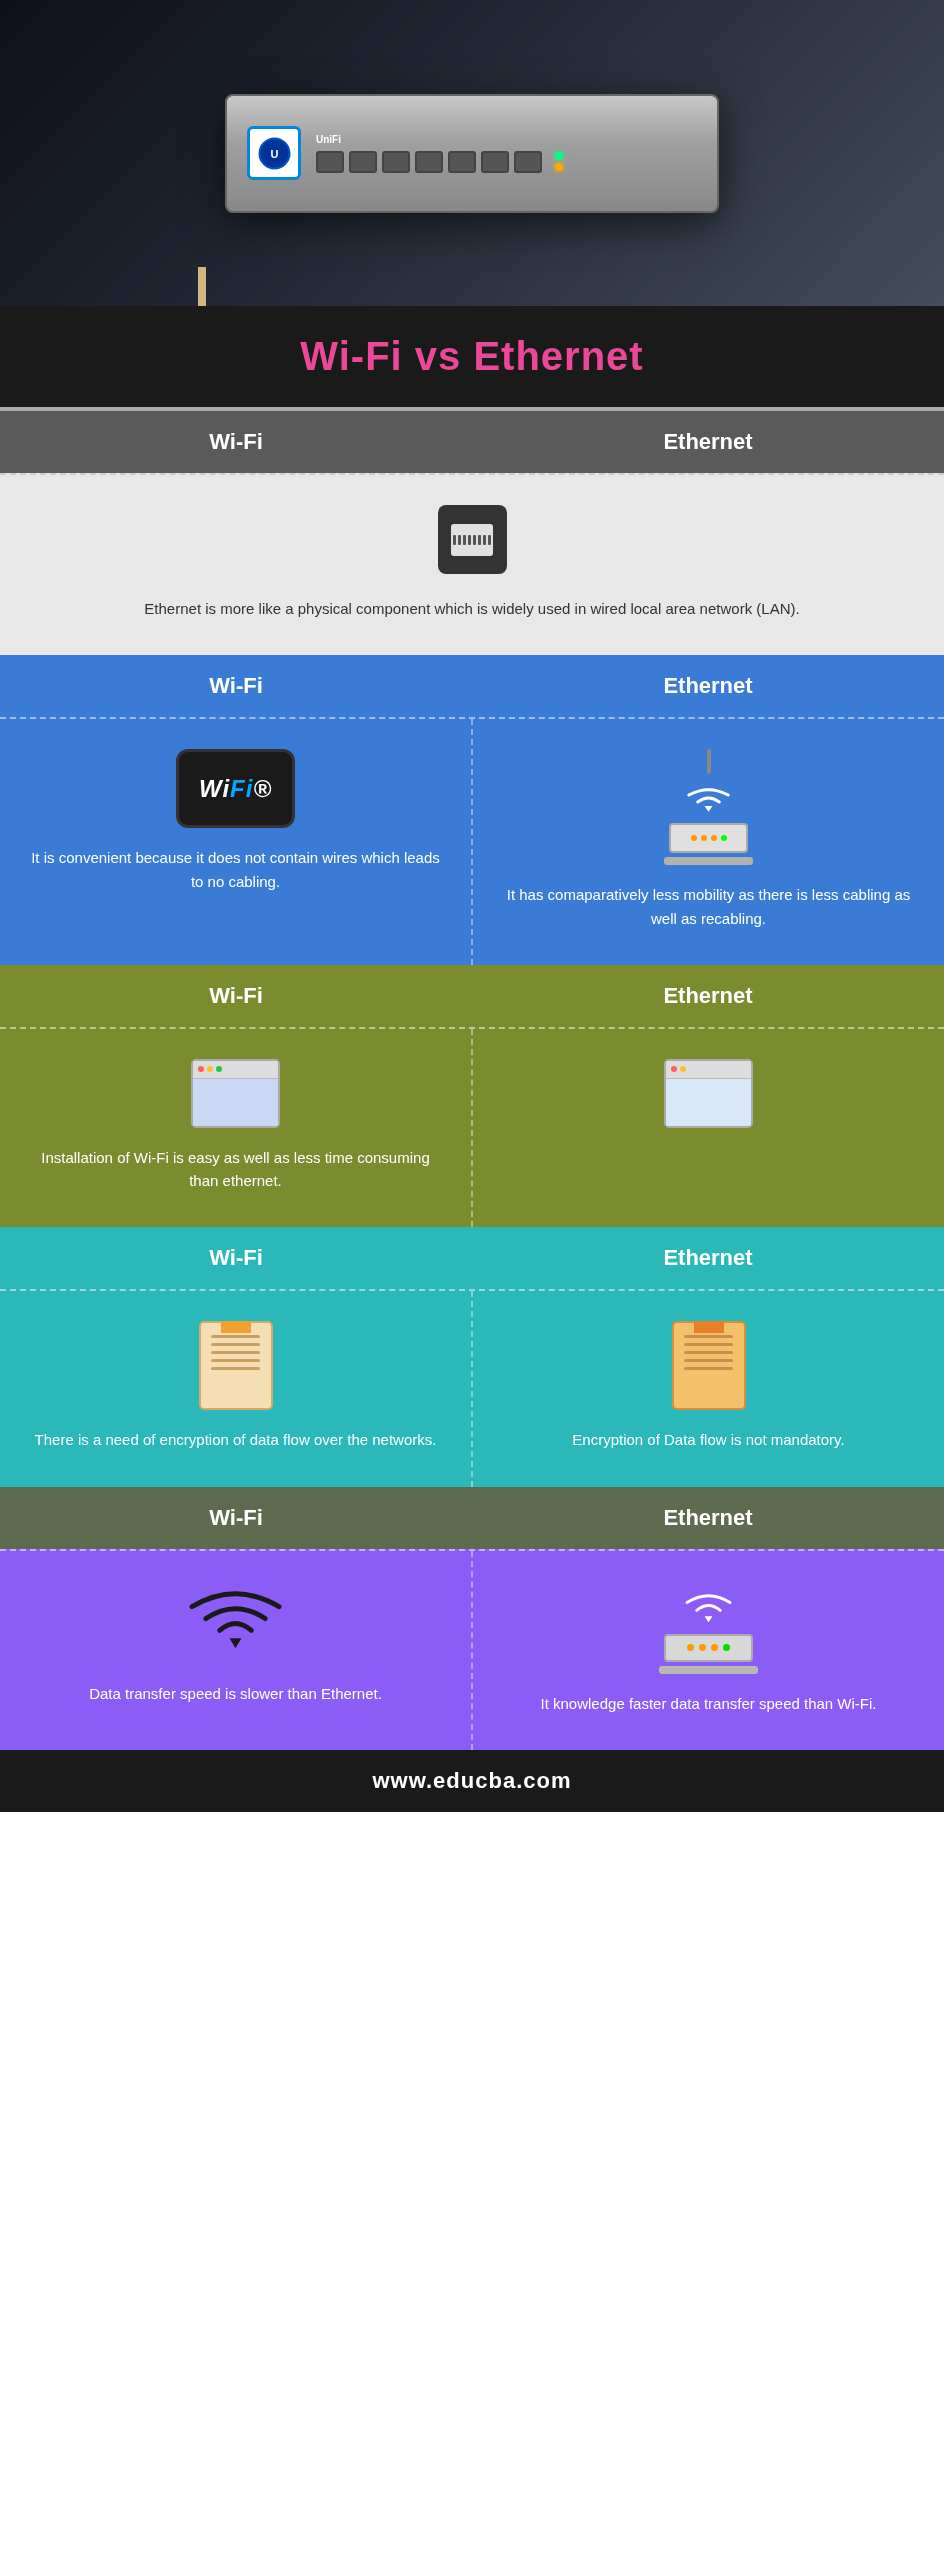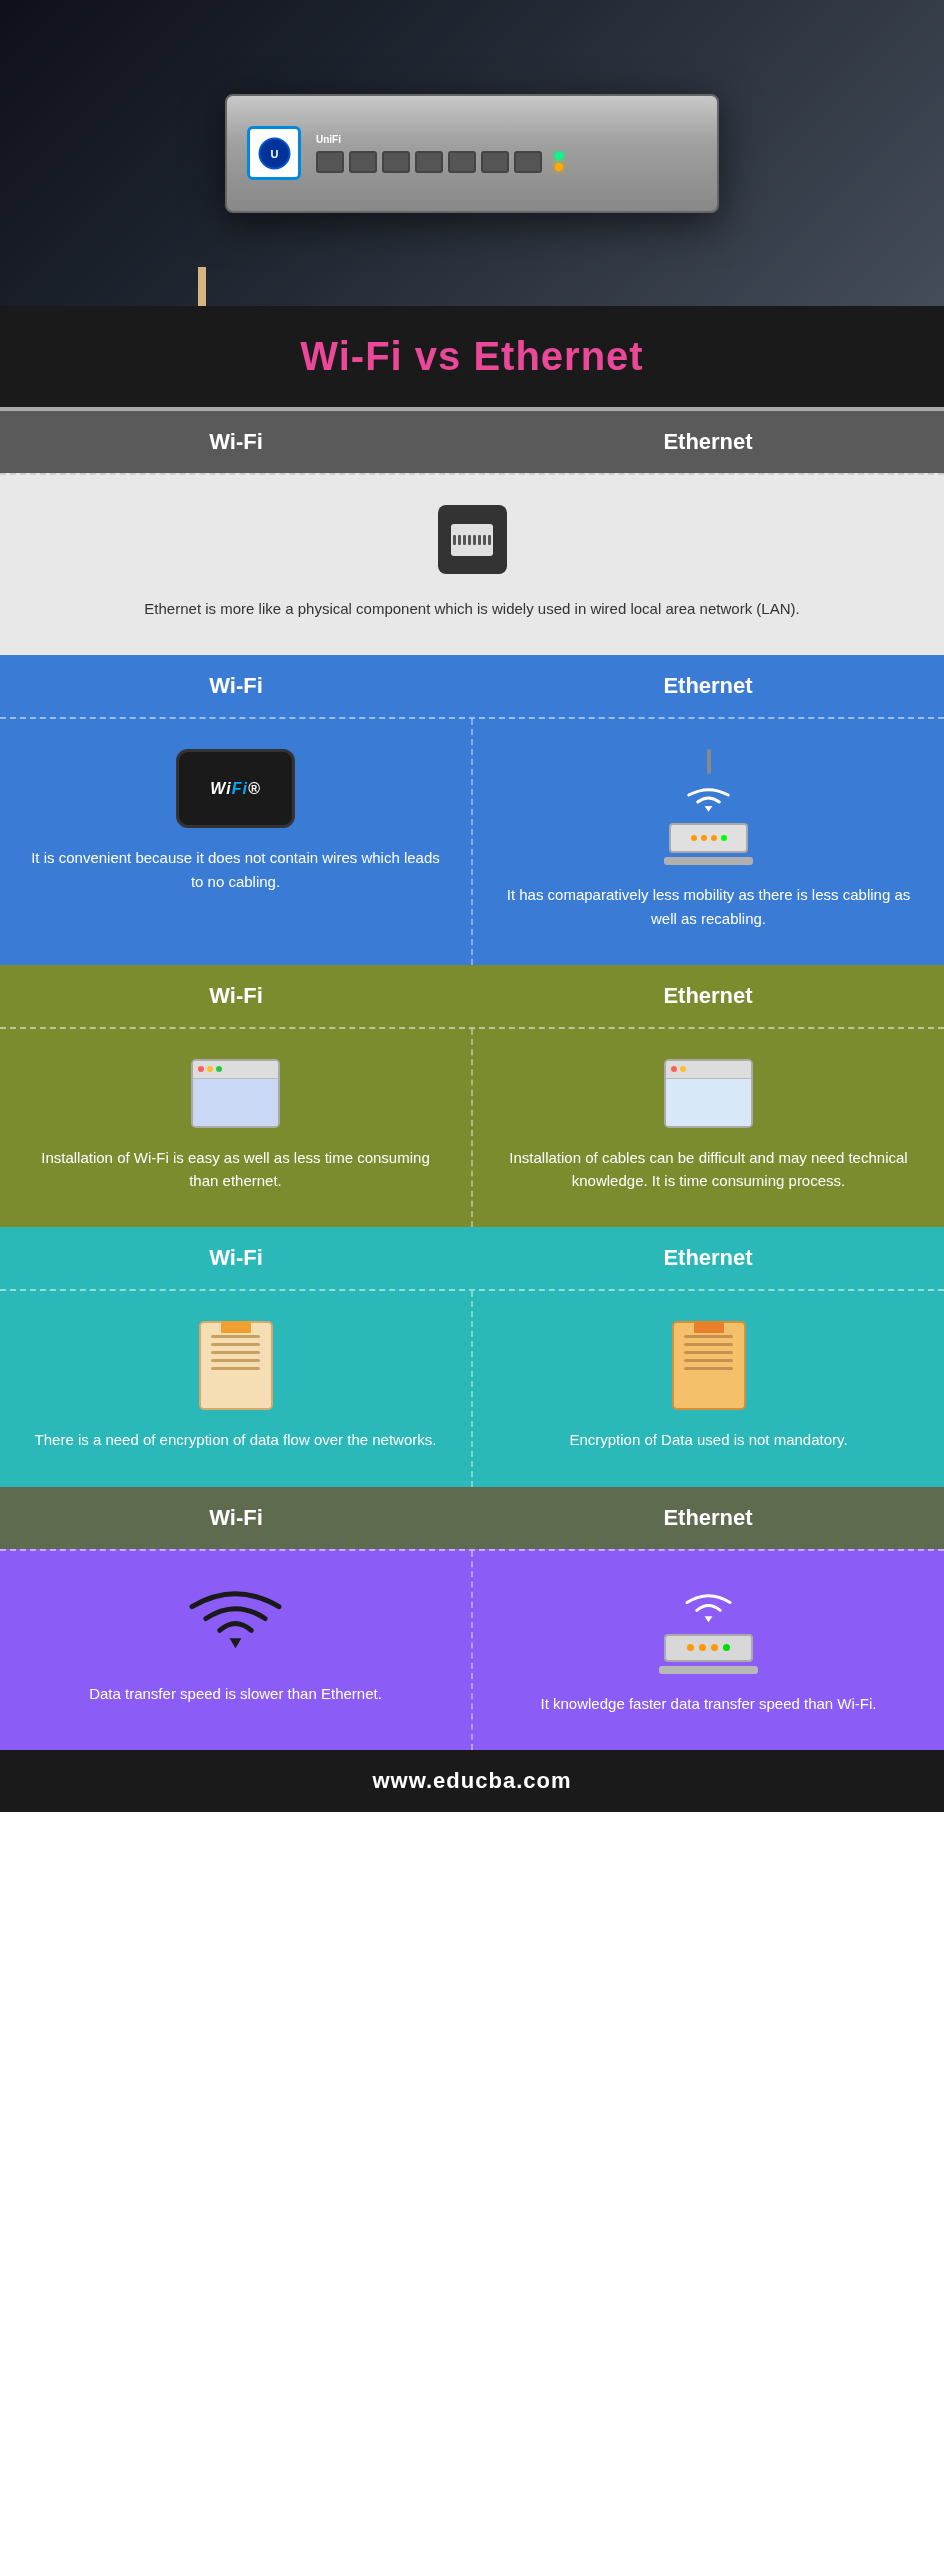--- a/index.html
+++ b/index.html
@@ -196,21 +196,21 @@
       height: 79px;
       background: #1a1a1a;
       border-radius: 12px;
       display: flex;
       align-items: center;
       justify-content: center;
       border: 3px solid #333;
     }
     .wifi-badge-text {
       color: #fff;
-      font-size: 16px;
+      font-size: 24px;
       font-weight: bold;
       font-style: italic;
       letter-spacing: 1px;
     }
     .wifi-badge-text span {
       color: #00aaff;
     }
 
     
     .router-icon {
@@ -462,21 +462,20 @@
     </div>
     <div class="col">
 
       <div class="browser-icon">
         <div class="browser-bar">
           <div class="browser-dot" style="background:#ff5f57;"></div>
           <div class="browser-dot" style="background:#ffbd2e;"></div>
         </div>
         <div class="browser-content" style="background:#d8e8f8;height:51px;"></div>
       </div>
-      <p>Installation of cables can be difficult and may need technical knowledge. It is time consuming process.</p>
     </div>
   </div>
 </div>
 
 <div class="section">
   <div class="section-header">
     <div class="col" style="background:#2ab8b8;">
       <span>Wi-Fi</span>
     </div>
     <div class="col" style="background:#2ab8b8;">
@@ -499,21 +498,21 @@
     <div class="col">
 
       <div class="notepad-icon" style="background:#f5c06a; border-color:#d4903a;">
         <div class="notepad-tab" style="background:#e8802a;"></div>
         <div class="notepad-line" style="background:#c89050;"></div>
         <div class="notepad-line" style="background:#c89050;"></div>
         <div class="notepad-line" style="background:#c89050;"></div>
         <div class="notepad-line" style="background:#c89050;"></div>
         <div class="notepad-line" style="background:#c89050;"></div>
       </div>
-      <p>Encryption of Data used is not mandatory.</p>
+      <p>Encryption of Data flow is not mandatory.</p>
     </div>
   </div>
 </div>
 
 <div class="section">
   <div class="section-header">
     <div class="col" style="background:#5f6b4e;">
       <span>Wi-Fi</span>
     </div>
     <div class="col" style="background:#5f6b4e;">

